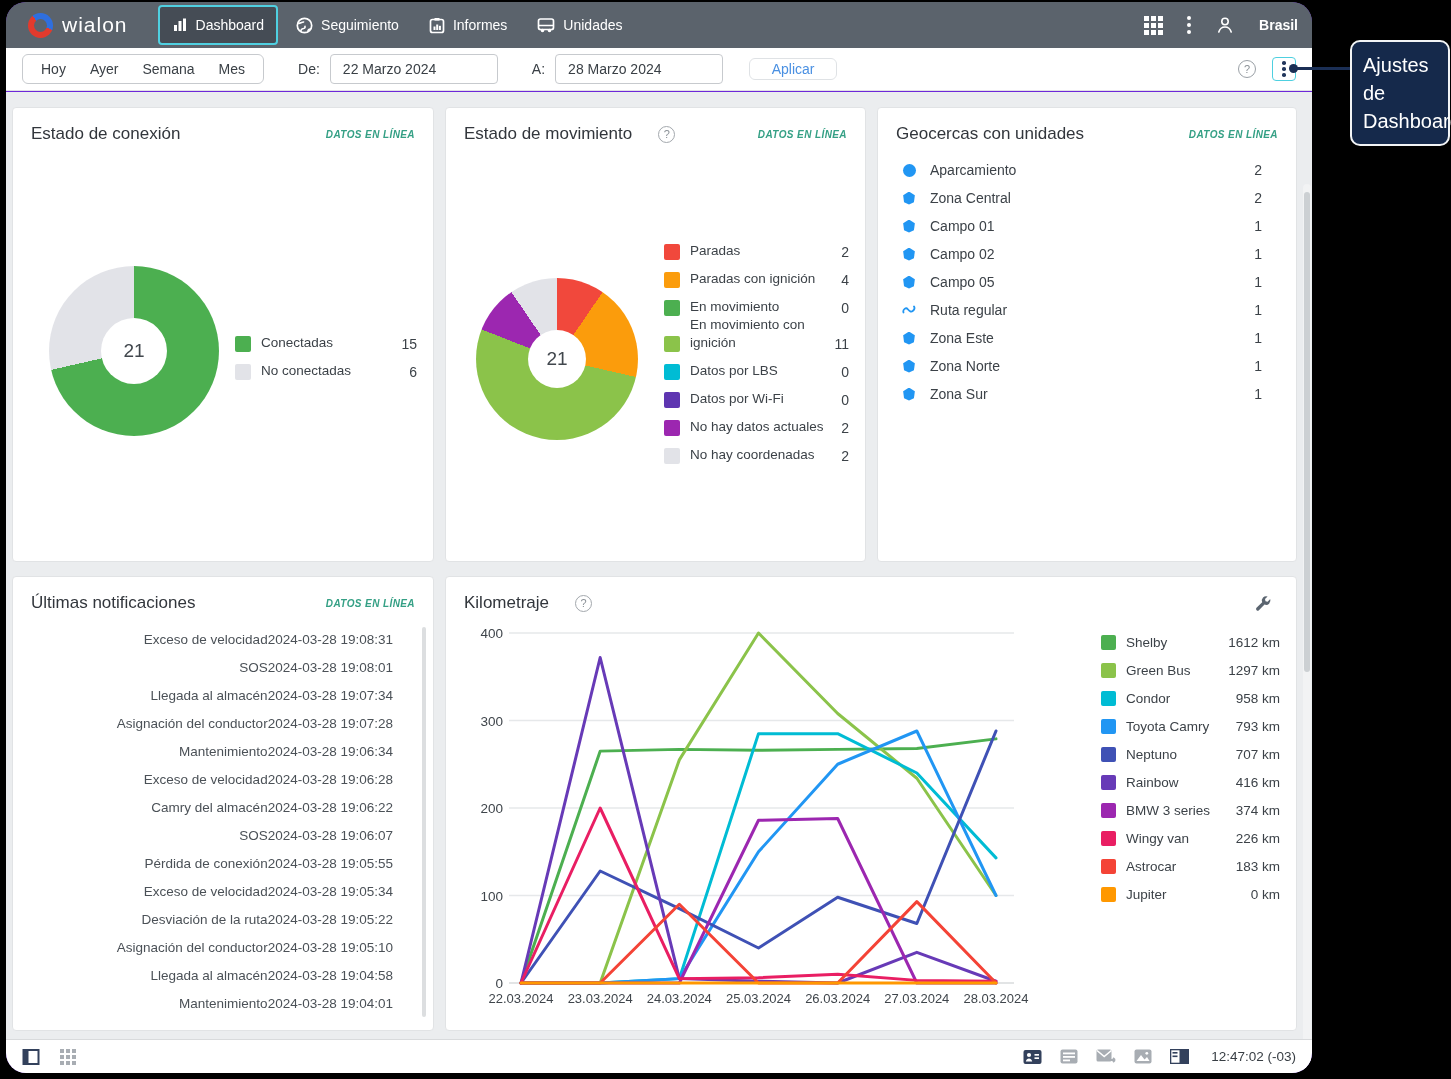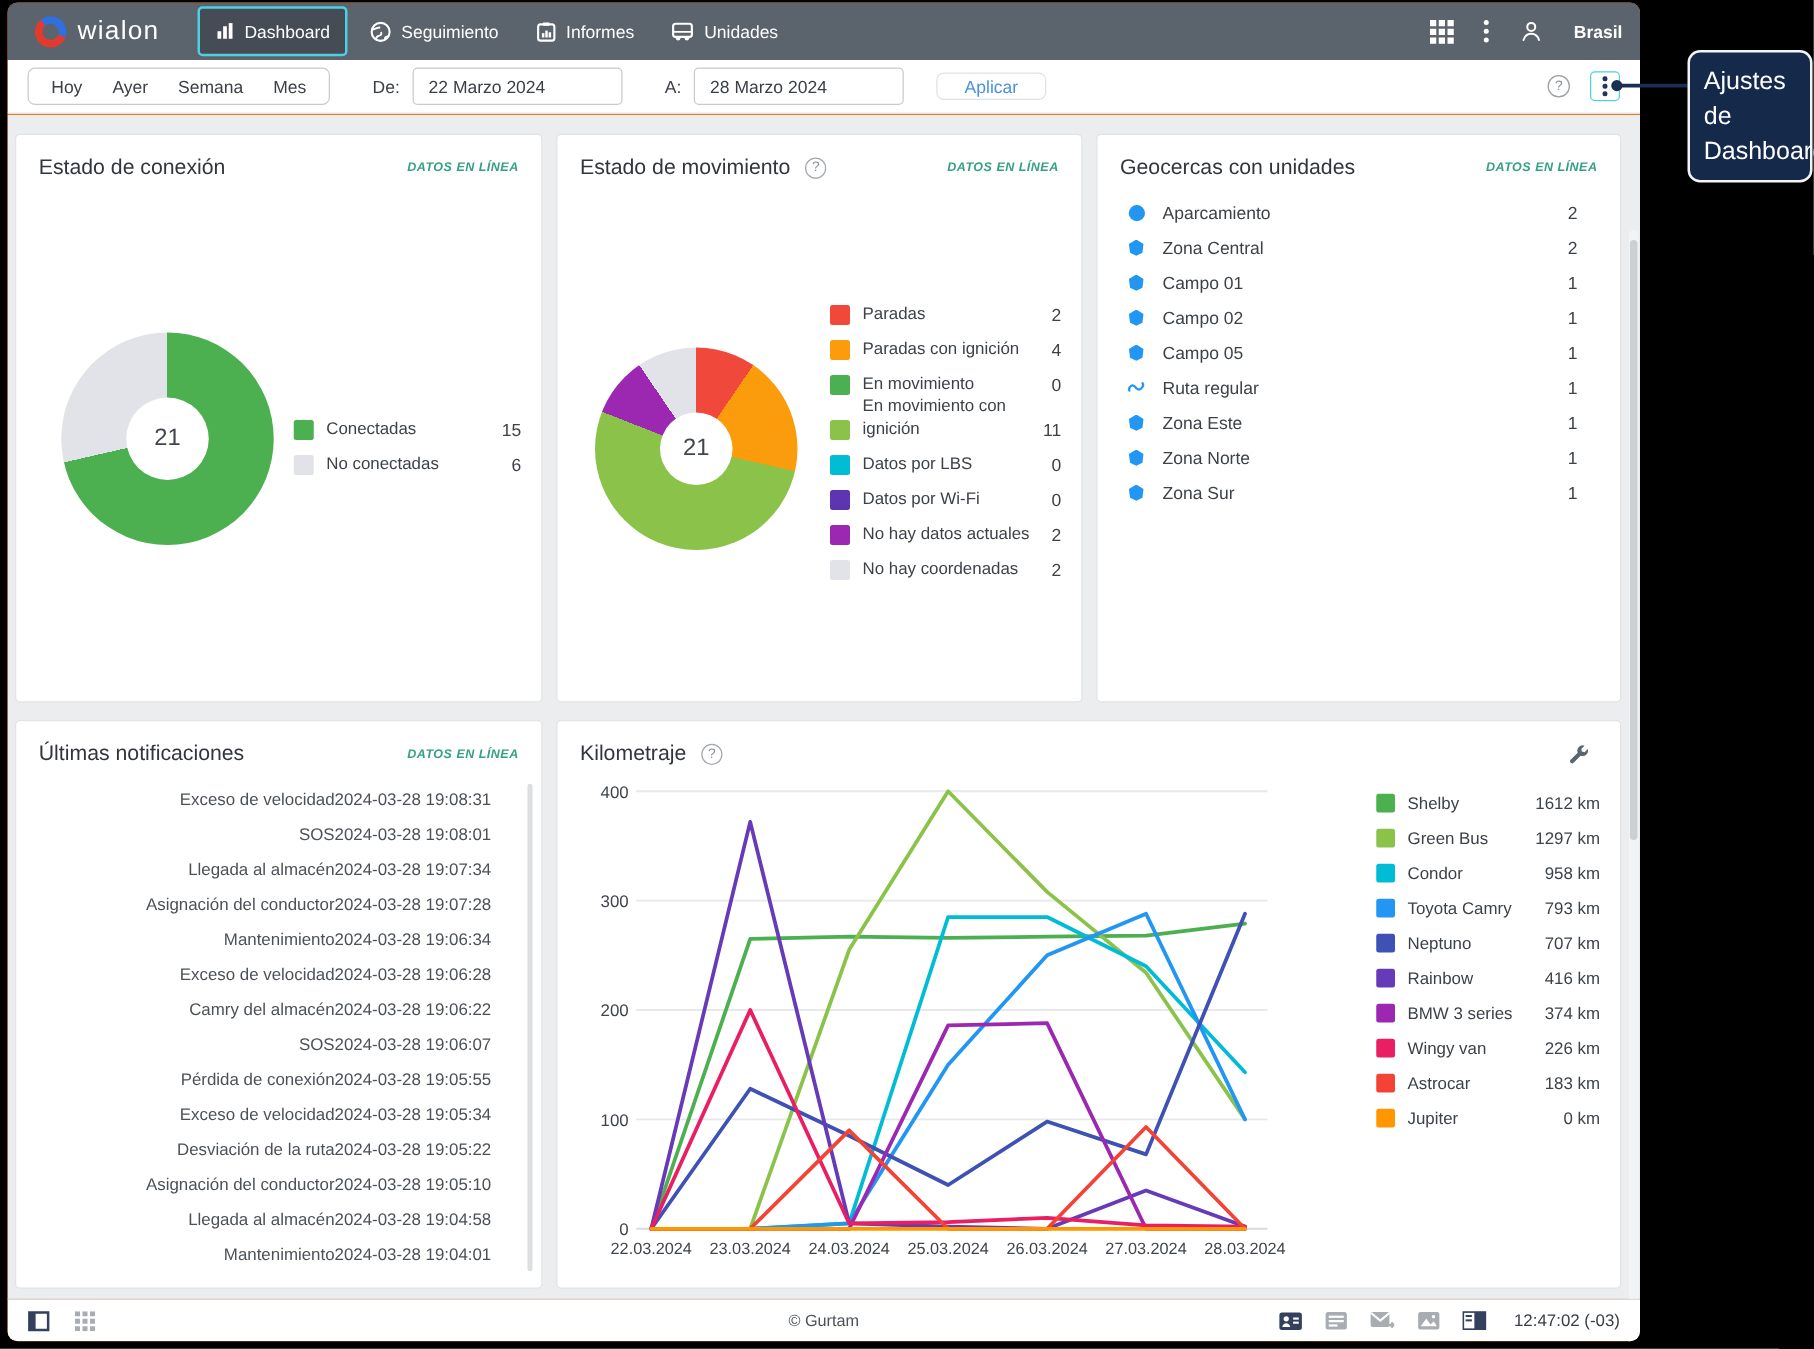--- a/index.html
+++ b/index.html
@@ -1,19 +1,19 @@
 <!DOCTYPE html>
 <html><head>
 <meta charset="utf-8">
 <style>
   * { box-sizing: border-box; margin: 0; padding: 0; }
   html,body { width:1451px; height:1079px; }
   body { background:#000; font-family:"Liberation Sans","DejaVu Sans",sans-serif; position:relative; overflow:hidden; }
 
-  .app { position:absolute; left:6px; top:2px; width:1306px; height:1071px; background:#f97316; border-radius:8px; overflow:hidden; }
+  .app { position:absolute; left:6px; top:2px; width:1306px; height:1071px; background:#6d28d9; border-radius:20px; overflow:hidden; }
 
   
   .navbar { position:absolute; left:0; top:0; width:100%; height:46px; background:#5b636c; display:flex; align-items:center; padding:0 14px; }
   .logo { display:flex; align-items:center; gap:9px; margin-left:8px; }
   .logo-swirl { width:25px; height:25px; border-radius:50%; background:conic-gradient(from -40deg,#2f6fdf 0 150deg,#e23a2d 150deg 360deg); position:relative; }
   .logo-swirl::after { content:""; position:absolute; left:6px; top:6px; width:13px; height:13px; border-radius:50%; background:#5b636c; }
   .logo-text { color:#fff; font-size:21px; letter-spacing:1px; font-weight:400; }
   .tabs { display:flex; align-items:center; margin-left:30px; gap:6px; height:100%; }
   .tab { display:flex; align-items:center; gap:8px; color:#fff; font-size:14px; padding:0 12px; height:40px; cursor:pointer; }
   .tab.active { background:#454c55; border:2px solid #4fd0e1; border-radius:4px; height:40px; }
@@ -33,21 +33,21 @@
   .fb-input { width:168px; height:30px; border:1px solid #c7cace; border-radius:4px; font-size:14px; color:#3a4046; display:flex; align-items:center; padding:0 12px; background:#fff; }
   .apply-btn { margin-left:26px; width:88px; height:22px; border:1px solid #dfe2e5; border-radius:6px; color:#4a90e2; font-size:14px; display:flex; align-items:center; justify-content:center; cursor:pointer; background:#fff; }
   .fb-right { margin-left:auto; display:flex; align-items:center; gap:16px; }
   .help-circle { width:18px; height:18px; border:1.5px solid #9aa0a6; border-radius:50%; color:#8a9096; font-size:11px; display:flex; align-items:center; justify-content:center; }
   .settings-kebab { width:24px; height:24px; border:1.5px solid #4ed0e0; border-radius:4px; display:flex; flex-direction:column; gap:2.5px; align-items:center; justify-content:center; cursor:pointer; background:#fff; }
   .settings-kebab i { width:3.5px; height:3.5px; border-radius:50%; background:#22365c; }
 
   
   .content { position:absolute; left:0; top:90px; width:100%; height:947px; background:#ebedef; }
   .card { position:absolute; background:#fff; border:1px solid #e1e3e5; border-radius:4px; }
-  .card-head { display:flex; align-items:center; padding:16px 18px 0 18px; gap:12px; }
+  .card-head { display:flex; align-items:center; padding:16px 18px 0 18px; gap:26px; }
   .card-title { font-size:17px; color:#32363c; }
   .badge-online { margin-left:auto; font-size:10px; font-weight:700; letter-spacing:.4px; color:#35a085;font-style:italic; }
   .help-sm { width:17px; height:17px; border:1.5px solid #a3a8ad; border-radius:50%; color:#8a9096; font-size:11px; display:flex; align-items:center; justify-content:center; }
 
   #card-connection { left:6px; top:15px; width:422px; height:455px; }
   #card-movement   { left:439px; top:15px; width:421px; height:455px; }
   #card-geofences  { left:871px; top:15px; width:420px; height:455px; }
   #card-notifications { left:6px; top:484px; width:422px; height:455px; }
   #card-mileage    { left:439px; top:484px; width:852px; height:455px; }
 
@@ -520,21 +520,20 @@
           </div>
         </div>
     </div>
 
     <div class="page-scrollbar">
       <div class="page-scroll-thumb"></div>
     </div>
   </div>
 
   <div class="statusbar">
-    <div class="sb-center">© Gurtam</div>
     <div class="sb-left">
       <span class="sb-icon">
         <svg width="18" height="18" viewBox="0 0 18 18">
             <rect x="1.5" y="2" width="15" height="14" fill="none" stroke="#33415c" stroke-width="2"></rect>
             <rect x="1.5" y="2" width="5" height="14" fill="#33415c"></rect>
           </svg>
       </span>
       <span class="sb-icon">
         <svg width="16" height="16" viewBox="0 0 16 16">
             <g fill="#a8adb3">

